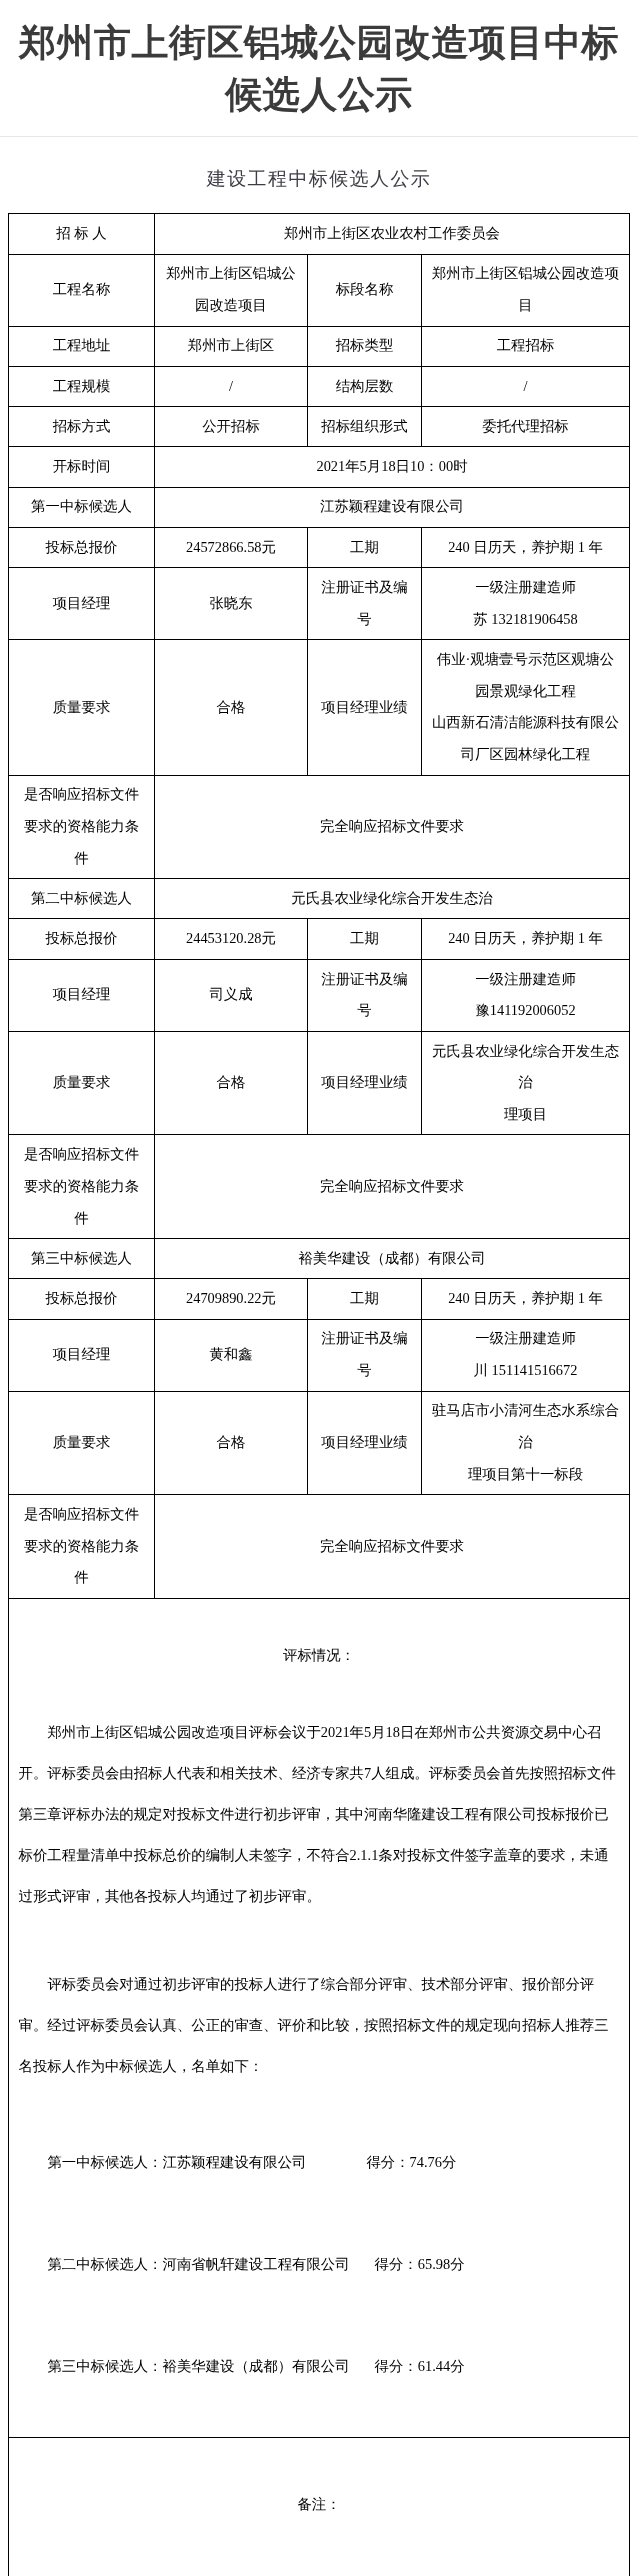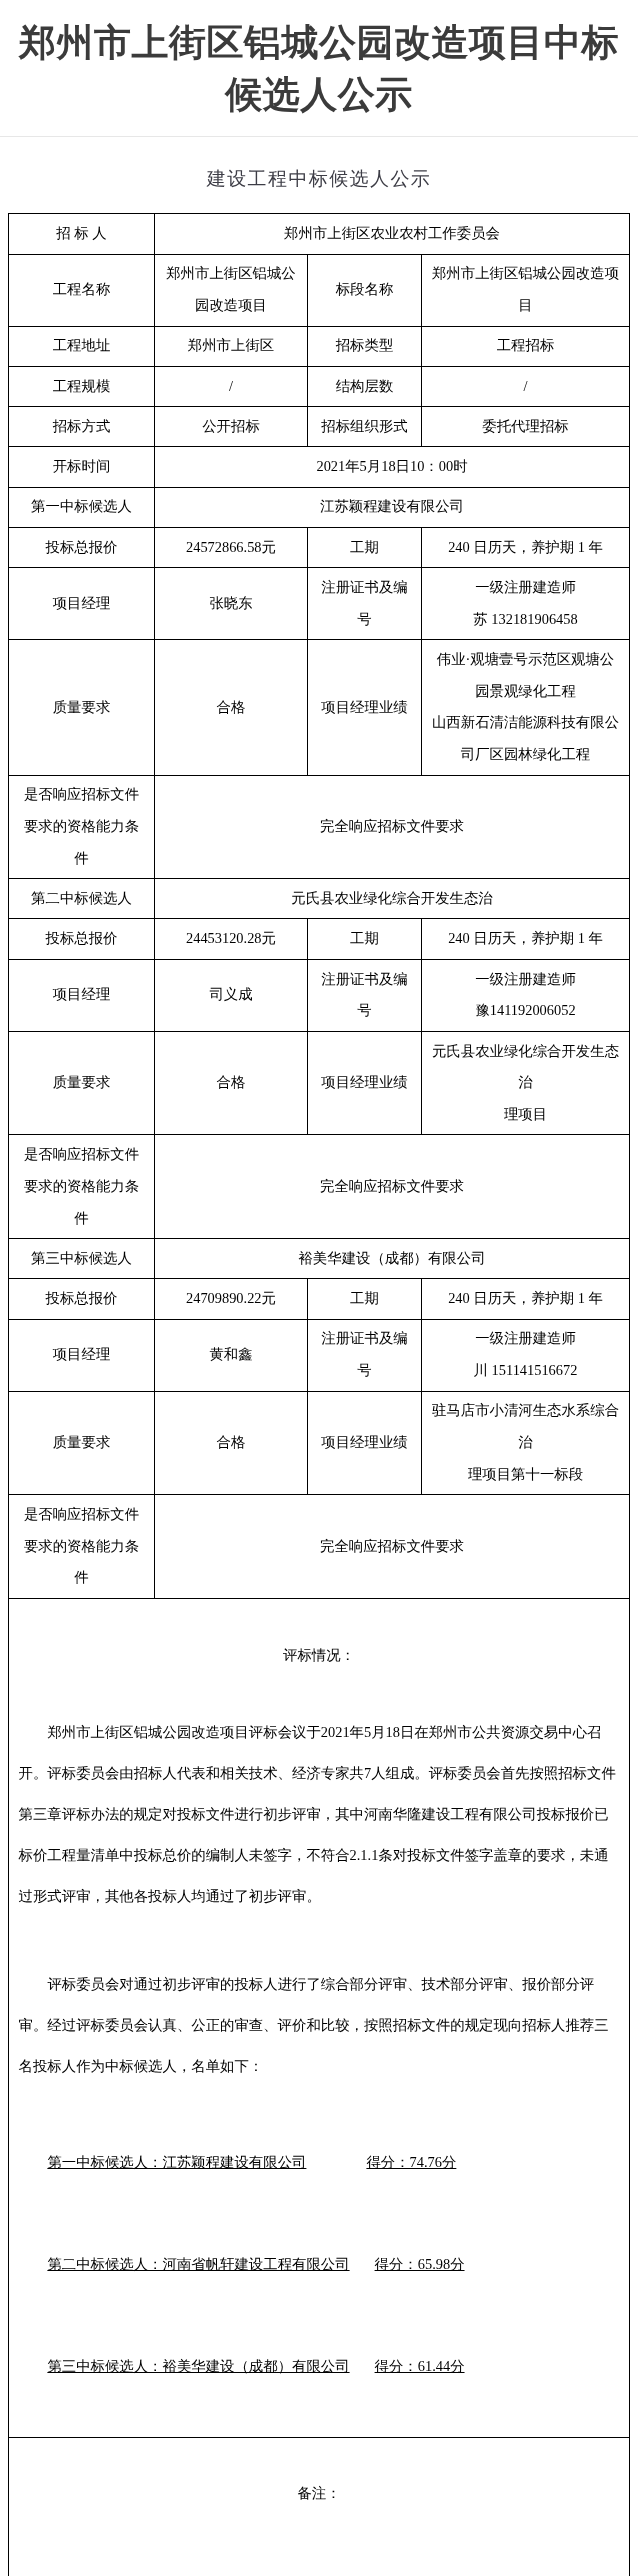--- a/index.html
+++ b/index.html
@@ -11,24 +11,24 @@
   .subtitle{font-size:19px;color:#3d3d46;text-align:center;margin:29px 0 21px;letter-spacing:1.4px;}
   table.doc{width:621px;margin:0 auto;border-collapse:collapse;table-layout:fixed;border:1.9px solid #000;}
   table.doc td{border:1px solid #000;font-size:14.4px;line-height:2.2;padding:3.8px 9.6px;
     text-align:center;vertical-align:middle;white-space:pre-line;word-break:break-all;}
   col.w1{width:146px}col.w2{width:153px}col.w3{width:114px}col.w4{width:208px}
   td.lbl{padding:3.8px 17.3px;}
   td.c3{padding:3.8px 19px;}
   td.free{text-align:left;white-space:normal;padding:5.8px 17.3px 13.5px;}
   .eval-title{line-height:2.4;margin:3.8px 0 0;}
   .para{text-indent:2em;line-height:2.85;margin:7.7px 0;text-align:left;}
-  .score-line{display:flex;margin:23px 0 23px 2em;line-height:1.7;text-decoration:underline;}
+  .score-line{display:flex;margin:23px 0 23px 2em;line-height:1.7;}
   .gap-wide{margin-left:60px;}
   .gap-normal{margin-left:25px;}
-  .remark-line{line-height:1.7;margin:7px 0;word-break:break-all;}
+  .remark-line{line-height:1.7;margin:18px 0;word-break:break-all;}
 </style>
 </head>
 <body>
 
 <div class="page">
 
   <h1 class="page-title">郑州市上街区铝城公园改造项目中标候选人公示</h1>
   <div class="top-divider"></div>
   <div class="subtitle">建设工程中标候选人公示</div>
 

